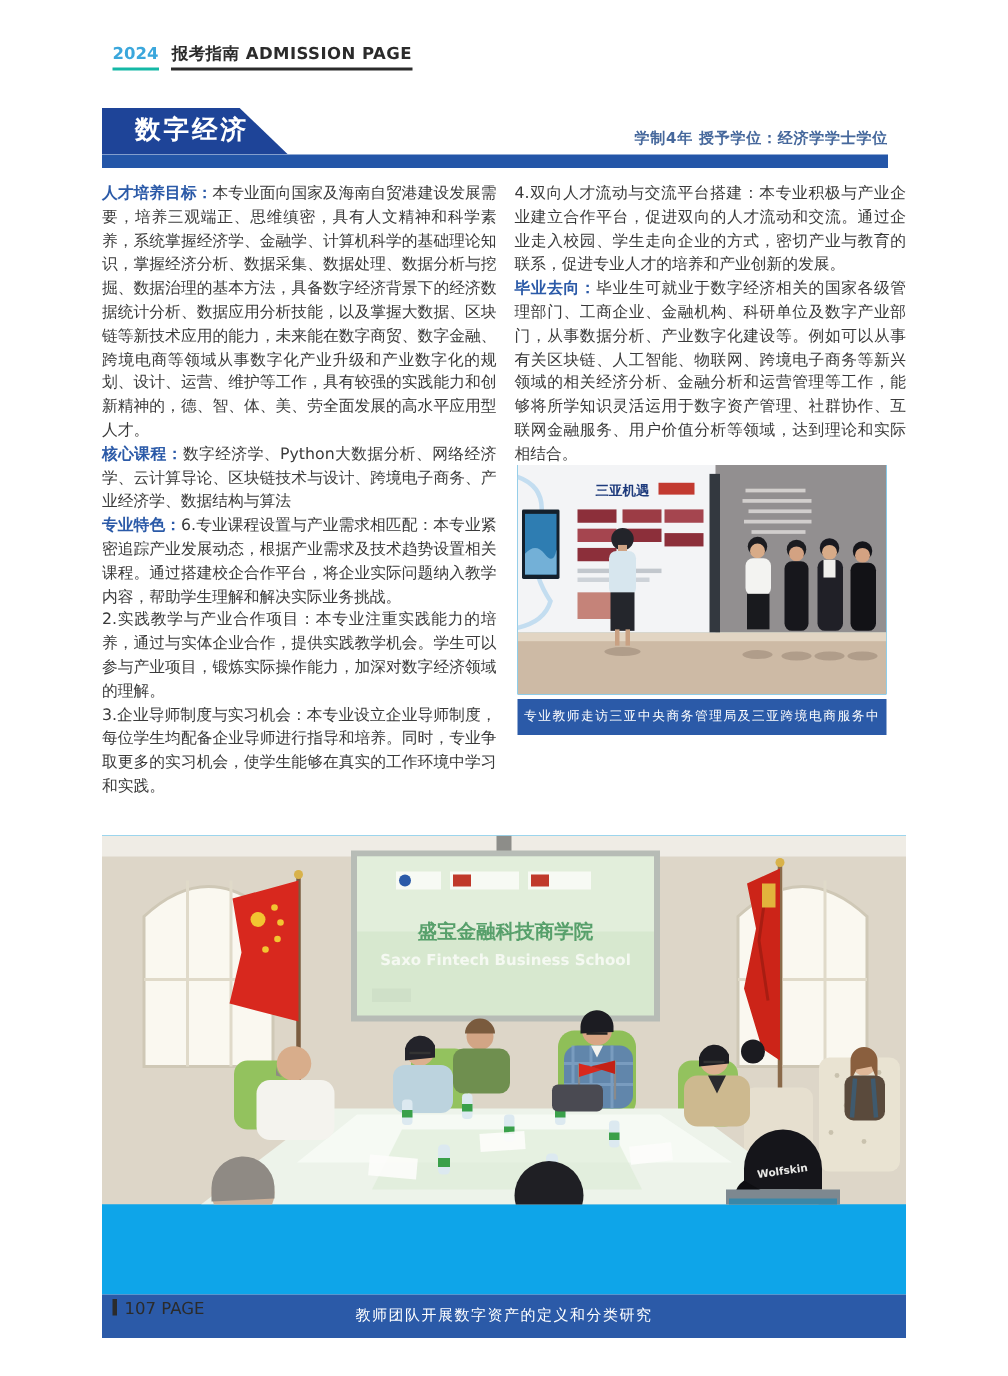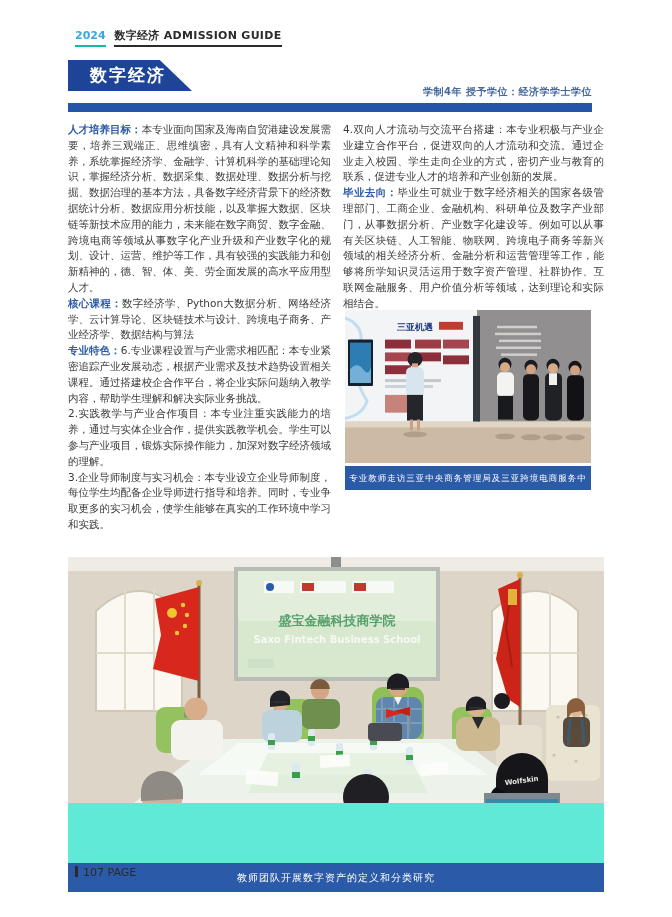--- a/index.html
+++ b/index.html
@@ -5,59 +5,59 @@
   html,body{margin:0;padding:0;background:#fff;}
   .page{position:relative;width:672px;height:917px;background:#ffffff;overflow:hidden;
         font-family:"DejaVu Sans","Liberation Sans",sans-serif;}
 
   
   .header{position:absolute;left:75px;top:28px;font-size:11px;font-weight:bold;white-space:nowrap;}
   .header .year{color:#3BA7DC;border-bottom:2px solid #14b8a6;padding-bottom:3px;}
   .header .guide{color:#2b2b2b;border-bottom:2px solid #2b2b2b;padding-bottom:3px;margin-left:5px;letter-spacing:.3px;}
 
   
-  .major-box{position:absolute;left:68px;top:60px;width:124px;height:31px;background:#1E4498;
+  .major-box{position:absolute;left:68px;top:72px;width:124px;height:31px;background:#1E4498;
              clip-path:polygon(0 0,74% 0,100% 100%,0 100%);
              color:#fff;font-size:17px;font-weight:bold;line-height:31px;
              padding-left:22px;box-sizing:border-box;letter-spacing:2px;}
   .major-meta{position:absolute;left:68px;top:85px;width:524px;text-align:right;
               font-size:10px;font-weight:bold;color:#46689C;letter-spacing:.5px;}
   .major-bar{position:absolute;left:68px;top:103px;width:524px;height:9px;background:#2456A8;}
 
   
   .col{position:absolute;top:122px;font-size:10.5px;line-height:15.8px;text-align:justify;color:#3a3a3a;}
   .col-left{left:68px;width:263px;}
   .col-right{left:343px;width:261px;}
   .col p{margin:0;}
   .lead{color:#2B5AA8;font-weight:bold;}
 
   
   figure{margin:0;padding:0;}
-  .photo{overflow:hidden;background:#5eead4;}
+  .photo{overflow:hidden;background:#0ea5e9;}
   .photo svg{display:block;}
   .photo-caption{background:#2B5AA8;color:#fff;text-align:center;letter-spacing:1px;}
   .photo-visit{position:absolute;left:345px;top:310px;width:246px;}
   .photo-visit .photo{height:153px;}
   .photo-visit .photo-caption{height:24px;line-height:24px;font-size:8.5px;margin-top:3px;}
   .photo-meeting{position:absolute;left:68px;top:557px;width:536px;}
   .photo-meeting .photo{height:306px;}
   .photo-meeting .photo-caption{height:29px;line-height:29px;font-size:10px;}
 
   
   .footer{position:absolute;left:75px;top:866px;font-size:11px;font-weight:normal;color:#2b2b2b;}
   .footer .fbar{display:inline-block;width:3px;height:11px;background:#2b2b2b;margin-right:5px;vertical-align:-1px;}
 </style>
 </head>
 <body>
 
 <div class="page">
 
   <div class="header">
     <span class="year">2024</span>
-    <span class="guide">数字经济 ADMISSION GUIDE</span>
+    <span class="guide">报考指南 ADMISSION PAGE</span>
   </div>
 
   <div class="major-box">
     <span>数字经济</span>
   </div>
   <div class="major-meta">学制4年 授予学位：经济学学士学位</div>
   <div class="major-bar"></div>
 
   <div class="col col-left">
     <p><span class="lead">人才培养目标：</span><span>本专业面向国家及海南自贸港建设发展需要，培养三观端正、思维缜密，具有人文精神和科学素养，系统掌握经济学、金融学、计算机科学的基础理论知识，掌握经济分析、数据采集、数据处理、数据分析与挖掘、数据治理的基本方法，具备数字经济背景下的经济数据统计分析、数据应用分析技能，以及掌握大数据、区块链等新技术应用的能力，未来能在数字商贸、数字金融、跨境电商等领域从事数字化产业升级和产业数字化的规划、设计、运营、维护等工作，具有较强的实践能力和创新精神的，德、智、体、美、劳全面发展的高水平应用型人才。</span></p>

